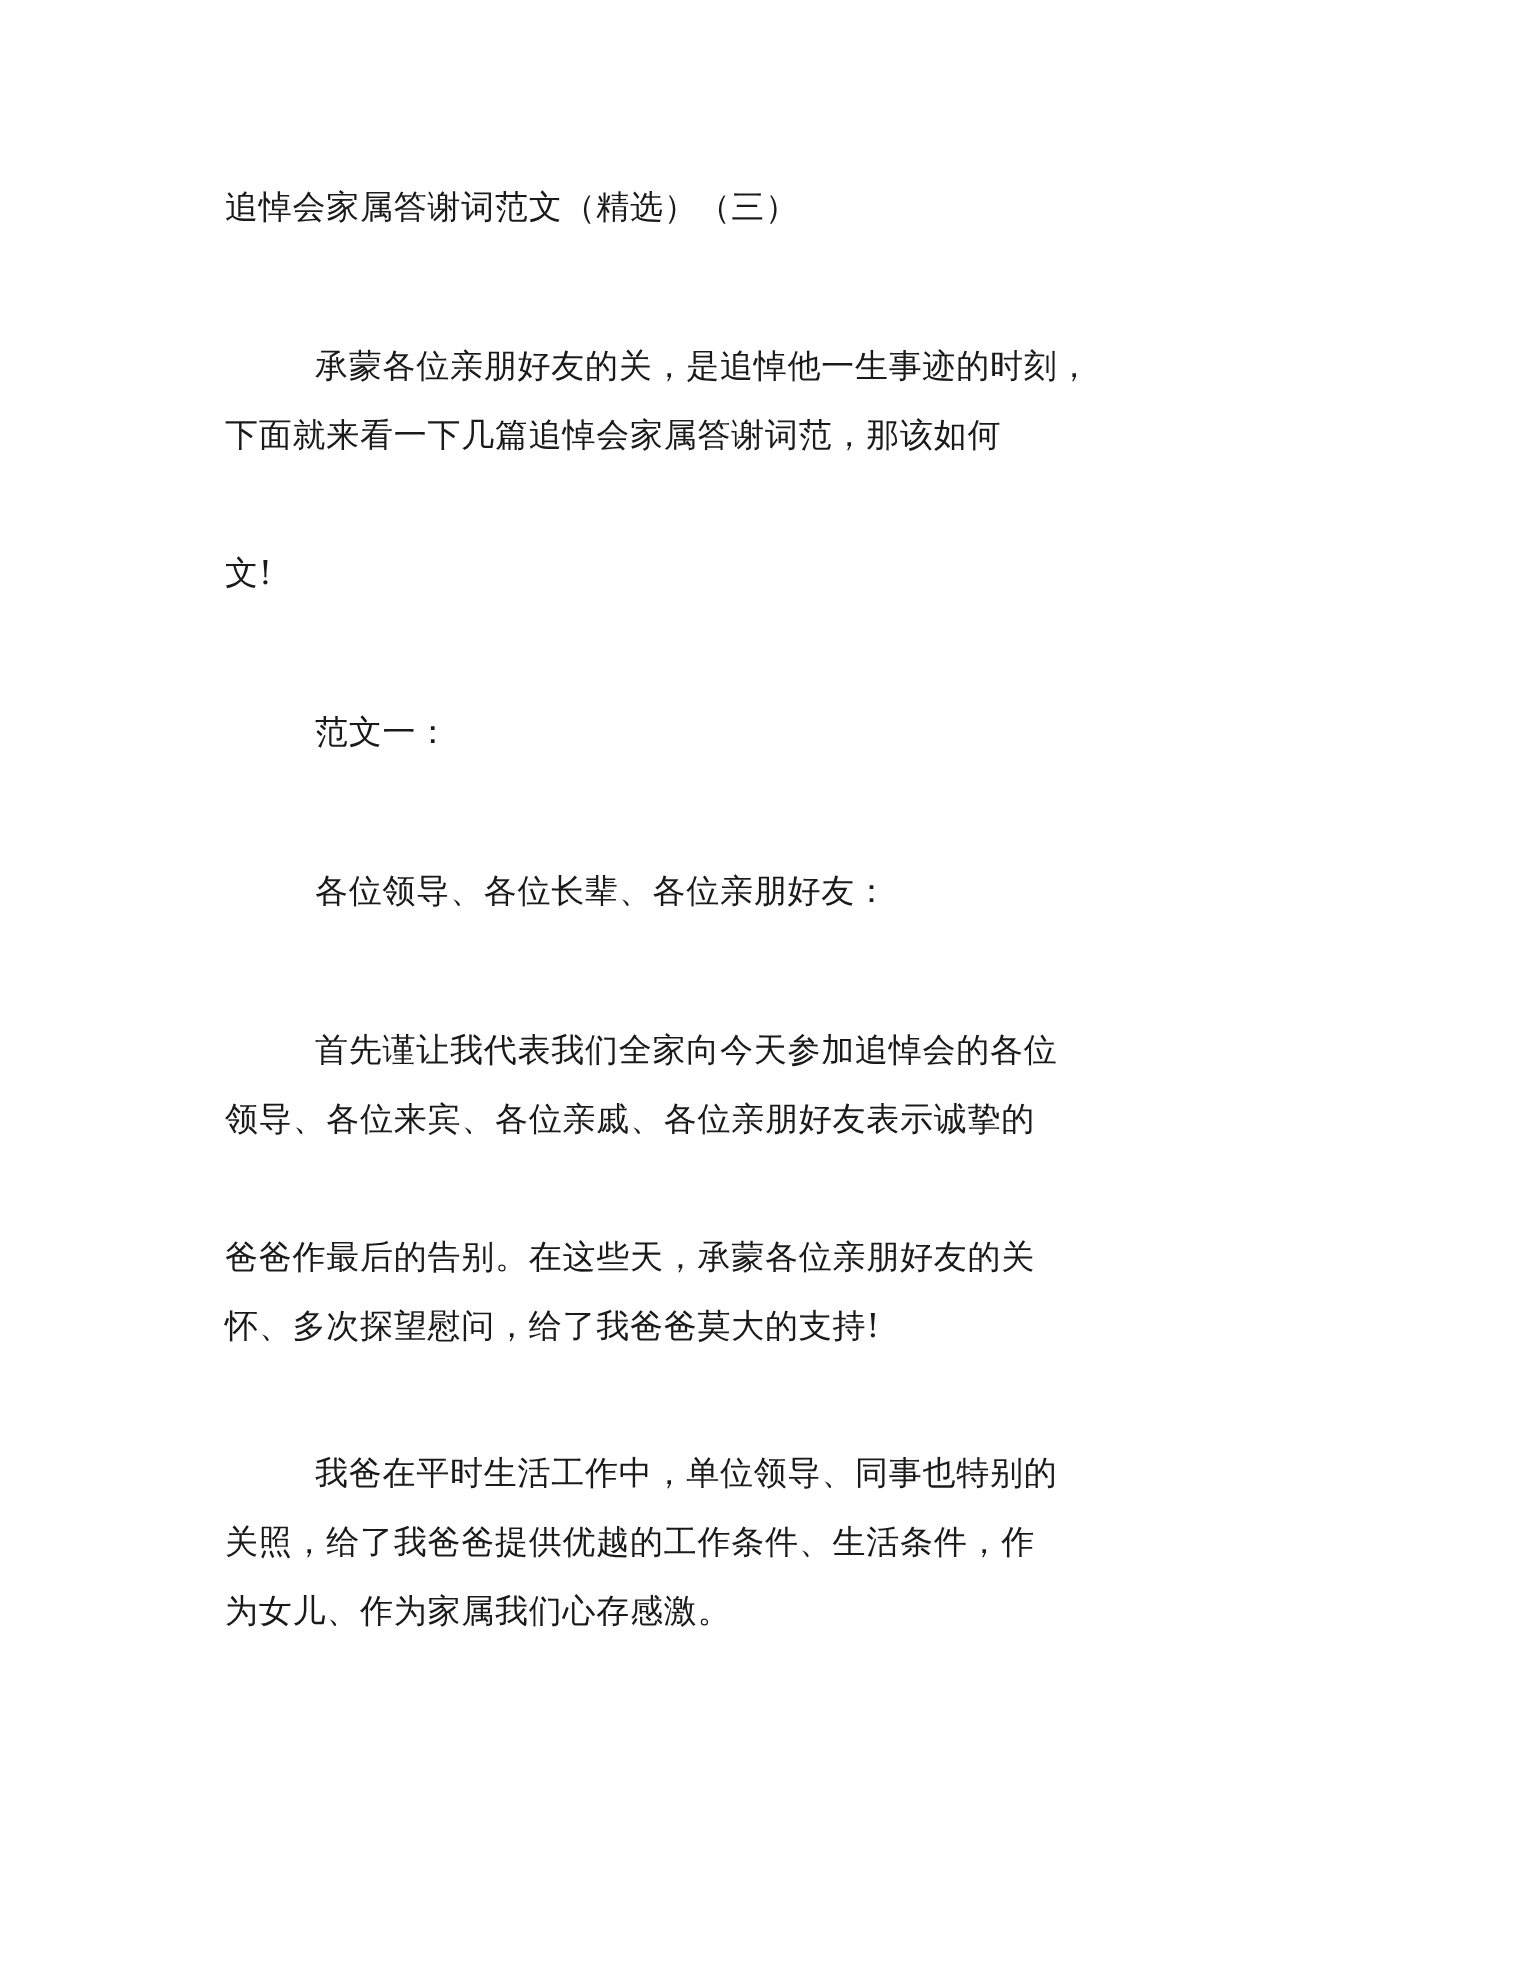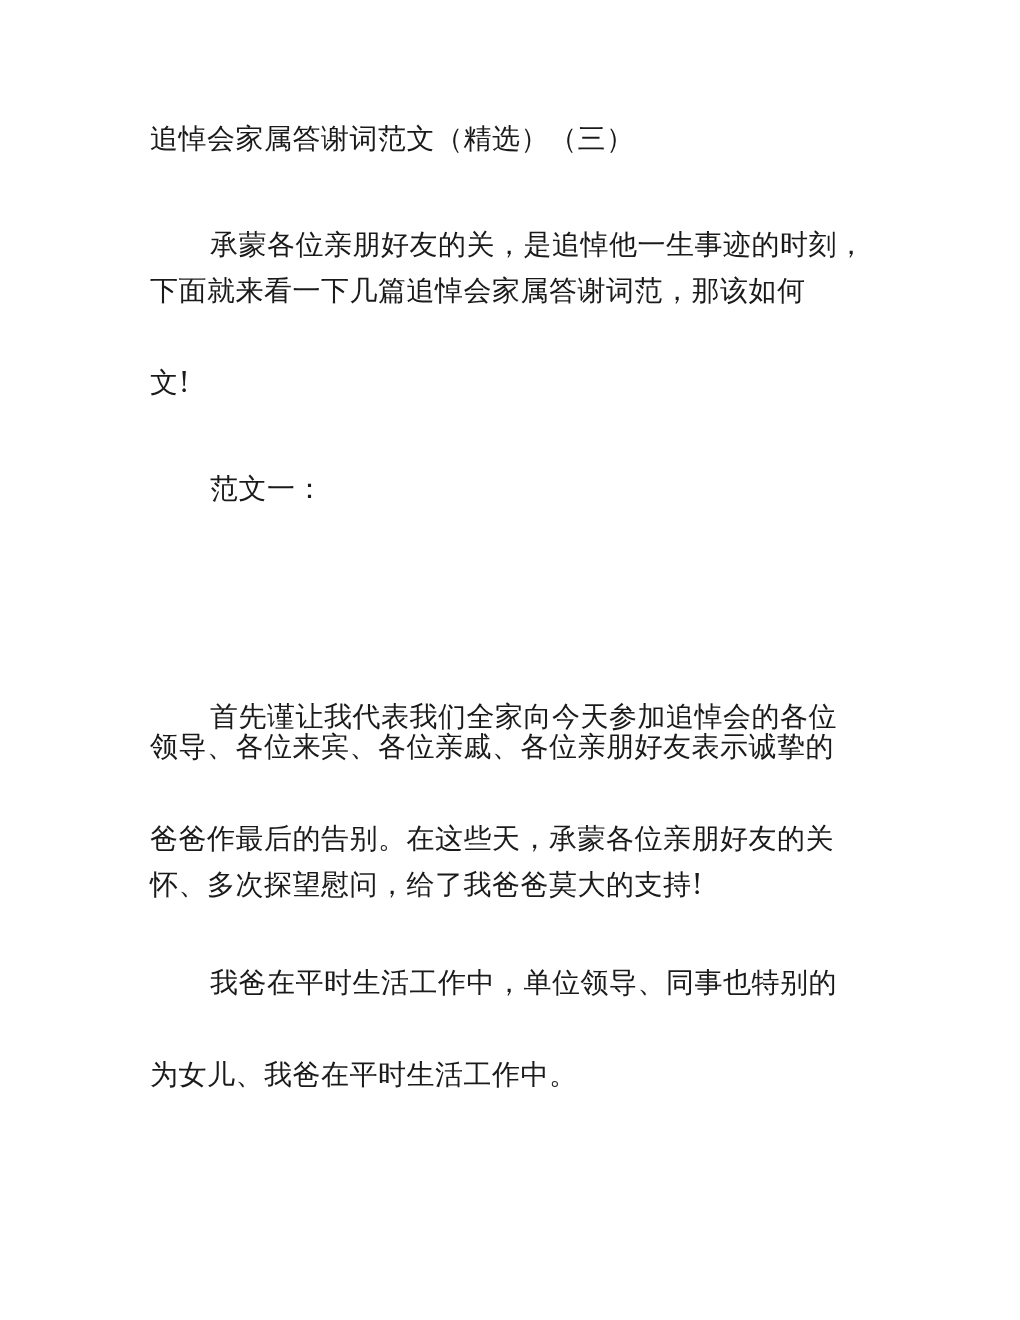--- a/index.html
+++ b/index.html
@@ -1,35 +1,37 @@
 <!DOCTYPE html>
 <html><head>
 <meta charset="utf-8">
 <style>
   html, body { margin: 0; padding: 0; background: #ffffff; }
   body { width: 1020px; height: 1320px; position: relative; overflow: hidden;
          font-family: "DejaVu Serif", "Liberation Serif", serif; color: #1a1a1a; }
   .page { position: absolute; left: 0; top: 0; width: 1020px; height: 1320px; background: #fff; }
-  .line { position: absolute; left: 150px; font-size: 28px; line-height: 34px; white-space: nowrap; letter-spacing: 0.5px; }
+  .line { position: absolute; left: 150px; font-size: 22px; line-height: 34px; white-space: nowrap; letter-spacing: 0.5px; }
   .indent { left: 210px; }
 </style>
 </head>
 <body>
 
 <div class="page">
   <div class="line" style="top:122px">追悼会家属答谢词范文（精选）（三）</div>
 
   <div class="line indent" style="top:228px">承蒙各位亲朋好友的关，是追悼他一生事迹的时刻，</div>
   <div class="line" style="top:274px">下面就来看一下几篇追悼会家属答谢词范，那该如何</div>
   <div class="line" style="top:366px">文!</div>
 
   <div class="line indent" style="top:472px">范文一：</div>
 
+  <div class="line indent" style="top:578px">各位领导、各位长辈、各位亲朋好友：</div>
 
-  <div class="line indent" style="top:700px">首先谨让我代表我们全家向今天参加追悼会的各位</div>
+  <div class="line indent" style="top:684px">首先谨让我代表我们全家向今天参加追悼会的各位</div>
   <div class="line" style="top:730px">领导、各位来宾、各位亲戚、各位亲朋好友表示诚挚的</div>
   <div class="line" style="top:822px">爸爸作最后的告别。在这些天，承蒙各位亲朋好友的关</div>
   <div class="line" style="top:868px">怀、多次探望慰问，给了我爸爸莫大的支持!</div>
 
   <div class="line indent" style="top:966px">我爸在平时生活工作中，单位领导、同事也特别的</div>
-  <div class="line" style="top:1058px">为女儿、我爸在平时生活工作中。</div>
+  <div class="line" style="top:1012px">关照，给了我爸爸提供优越的工作条件、生活条件，作</div>
+  <div class="line" style="top:1058px">为女儿、作为家属我们心存感激。</div>
 
 </div>
 
 </body></html>

